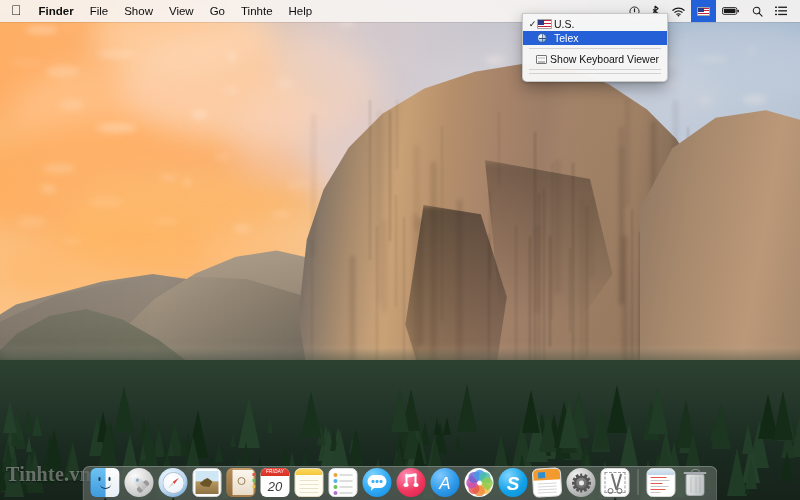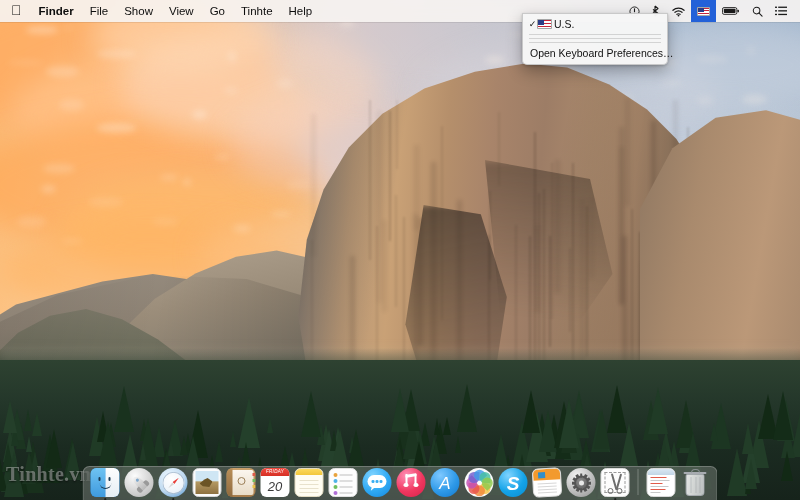--- a/index.html
+++ b/index.html
@@ -1069,28 +1069,37 @@
             <span class="flag flag-lg">
               <i class="st" style="top:0"></i>
               <i class="st" style="top:2.86px"></i>
               <i class="st" style="top:5.72px"></i>
               <i class="st" style="top:8.58px"></i>
               <i class="cn"></i>
             </span>
           </span>
           <span class="lb">U.S.</span>
         </div>
-        <div class="sep"></div>
-        <div class="sep"></div>
+        <div class="mi hl">
+          <span class="chk"></span>
+          <span class="ic">
+            <i class="telexico"></i>
+          </span>
+          <span class="lb">Telex</span>
+        </div>
         <div class="sep"></div>
         <div class="mi">
           <span class="chk"></span>
-          <span class="ic" style="width: 4px;"></span>
-          <span class="lb">Open Keyboard Preferences…</span>
-        </div>
+          <span class="ic">
+            <i class="kbico"></i>
+          </span>
+          <span class="lb">Show Keyboard Viewer</span>
+        </div>
+        <div class="sep"></div>
+        <div class="sep"></div>
       </div>
   </div>
 
   <div class="dock">
     <div class="di">
       <div class="sq ic-finder">
           <i class="lf"></i>
           <i class="fc"></i>
           <i class="eyeL"></i>
           <i class="eyeR"></i>

